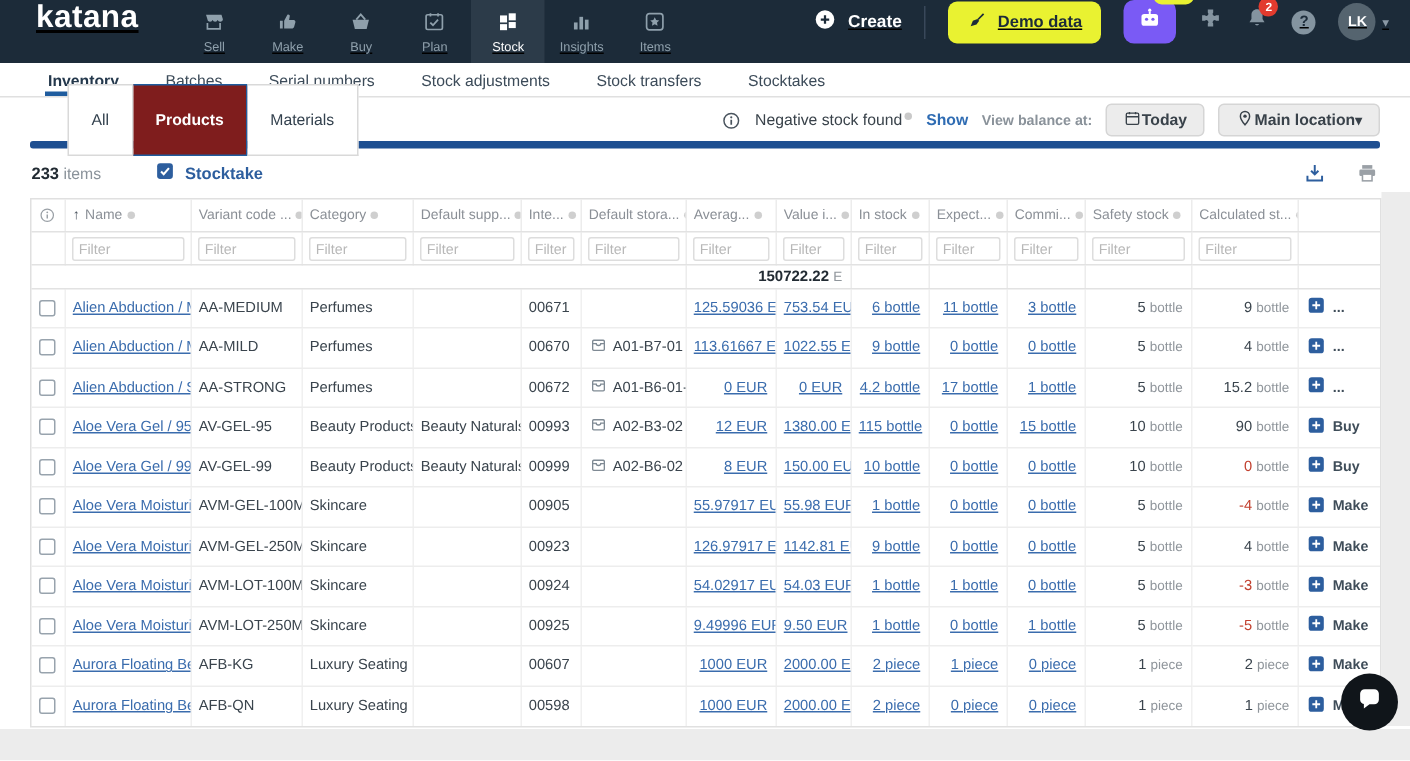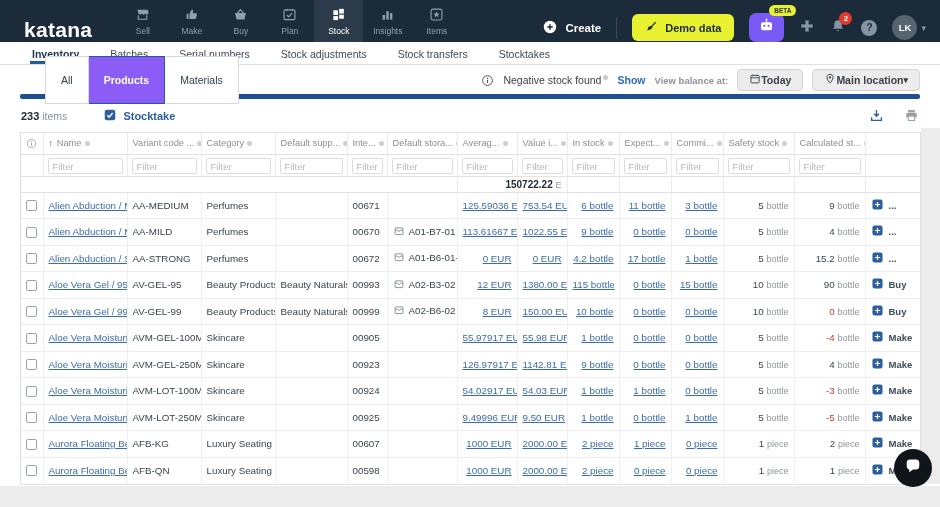--- a/index.html
+++ b/index.html
@@ -1,20 +1,20 @@
 <!DOCTYPE html>
 <html><head>
 <meta charset="utf-8">
 <style>
   * { margin:0; padding:0; box-sizing:border-box; }
   html,body { width:940px; height:507px; overflow:hidden; background:#fff;
     font-family:"Liberation Sans", sans-serif; position:relative; }
 
   
-  .topnav { height:42px; background:#1c2b39; display:flex; align-items:flex-end; padding:0 14px; }
+  .topnav { height:42px; background:#1c2b39; display:flex; align-items:flex-start; padding:0 14px;text-decoration:underline; }
   .brand { color:#fff; font-size:21px; font-weight:bold; letter-spacing:.3px; margin:0 26px 0 10px; }
   .mainnav { display:flex; height:42px; }
   .nav-item { width:49px; height:42px; display:flex; flex-direction:column; align-items:center;
     justify-content:center; gap:2px; color:#8fa0ac; font-size:8.5px; cursor:pointer; }
   .nav-item.active { background:#2c3b49; color:#fff; }
   .nav-item svg { width:15px; height:15px; }
   .navright { margin-left:auto; display:flex; align-items:center; gap:15px; }
   .create { color:#fff; font-size:11.5px; font-weight:bold; display:flex; gap:7px; align-items:center; cursor:pointer; }
   .create svg { width:16px; height:16px; }
   .navdivider { width:1px; height:22px; background:#39485a; }
@@ -42,21 +42,21 @@
     align-items:flex-end; background:#fff; }
   .tab { font-size:10.5px; color:#3c4b59; padding:0 2px 4px; cursor:pointer; white-space:nowrap; }
   .tab.active { color:#24384c; font-weight:bold; border-bottom:3px solid #1f5c9e; padding-bottom:1px; }
 
   
   .subbar { height:26px; display:flex; align-items:center; padding:4px 20px 0 45px; justify-content:space-between; }
   .segmented { display:flex; }
   .seg { padding:17px 15px; font-size:10.5px; color:#33414e; background:#fff; border:1px solid #d9d9d9;
     border-left:none; cursor:pointer; }
   .seg:first-child { border-left:1px solid #d9d9d9; }
-  .seg.active { background:#8b5cf6; border-color:#1f5c9e; color:#fff; font-weight:bold; }
+  .seg.active { background:#7f1d1d; border-color:#1f5c9e; color:#fff; font-weight:bold; }
   .balance { display:flex; align-items:center; gap:9px; font-size:10px; color:#4a545e; }
   .balance .ico13 { width:13px; height:13px; color:#4a545e; display:flex; }
   .negstock { color:#39424a; font-size:10.5px; display:flex; align-items:flex-start; gap:2px; }
   .minidot { width:5px; height:5px; border-radius:50%; background:#c9c9c9; display:inline-block; margin-top:1px; }
   .showlink { color:#2f6cb3; font-weight:bold; font-size:10.5px; cursor:pointer; }
   .vbal { color:#8a929a; font-size:9.5px; font-weight:bold; }
   .graybtn { height:22px; background:#ececec; border:1px solid #d5d5d5; border-radius:4px; display:flex;
     align-items:center; gap:0; padding:0 11px; font-size:10.5px; font-weight:bold; color:#39424a; cursor:pointer; }
   .graybtn svg { width:12px; height:12px; color:#39424a; }
   .bluebar { margin:3px 0 0 20px; width:900px; height:5px; background:#1e4f91; border-radius:2px; cursor:pointer; }

